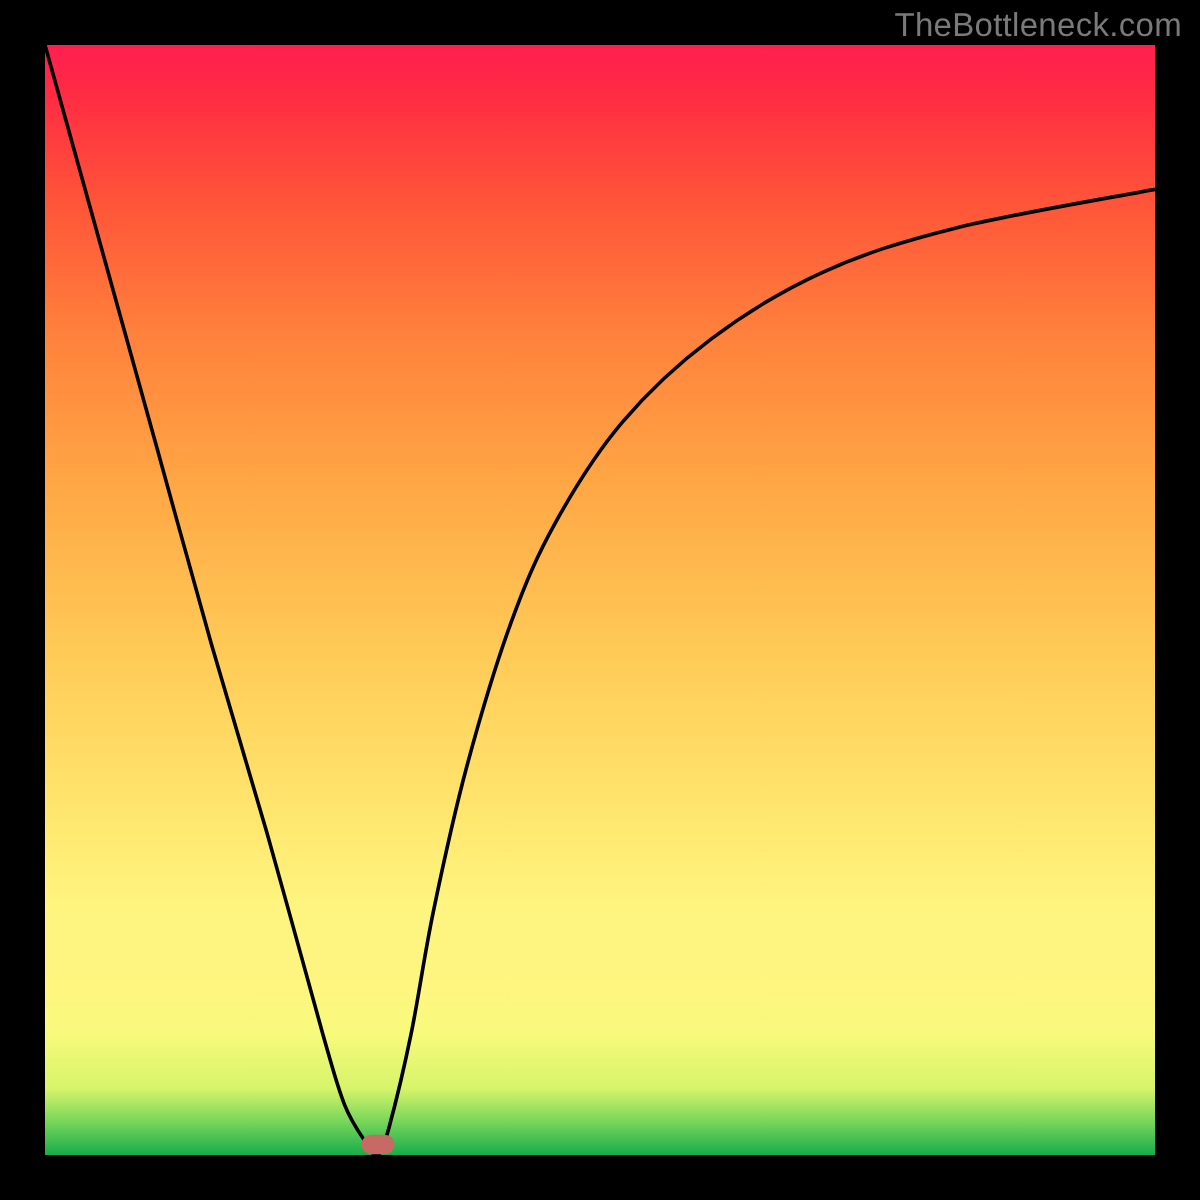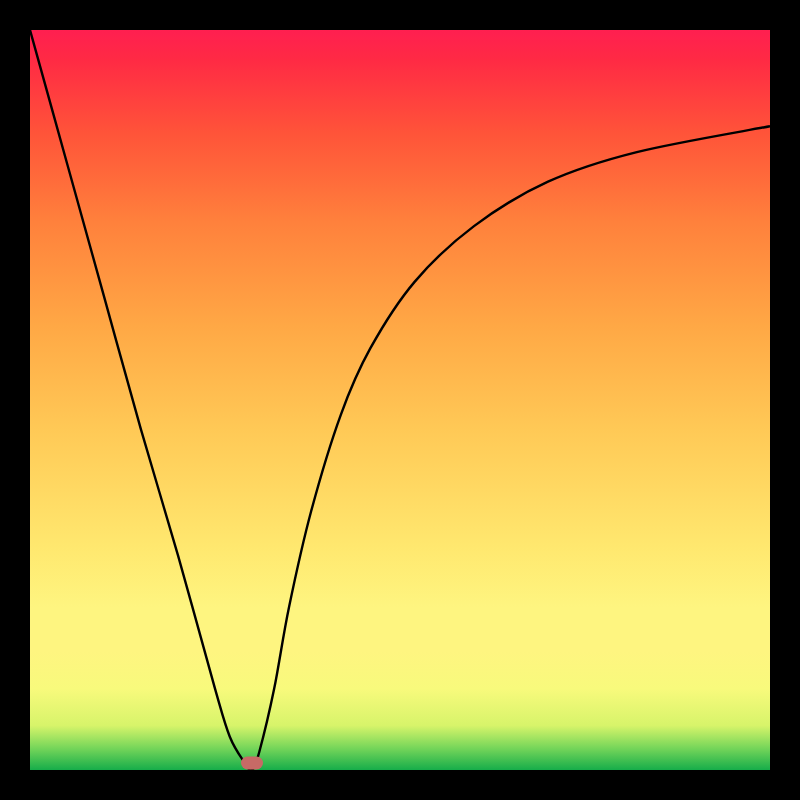--- a/index.html
+++ b/index.html
@@ -60,20 +60,21 @@
     height: 13px;
     border-radius: 7px;
     background: #c76a66;
     transform: translate(-50%, -50%);
   }
 </style>
 </head>
 <body>
 
 <div class="frame">
+  <div class="watermark">TheBottleneck.com</div>
 
   <div class="plot">
     <svg class="curve" viewBox="0 0 740 740" preserveAspectRatio="none">
       <path id="curve-path" fill="none" stroke="#000" stroke-width="2.4" stroke-linejoin="round" d="M 0 0 C 6.166666666666667 22.200000000000006, 24.666666666666664 88.80000000000004, 37 133.20000000000005 C 49.333333333333336 177.60000000000005, 61.666666666666664 222, 74 266.4 C 86.33333333333333 310.79999999999995, 98.66666666666667 356.4333333333333, 111 399.59999999999997 C 123.33333333333333 442.76666666666665, 135.66666666666666 482.2333333333333, 148 525.4 C 160.33333333333334 568.5666666666666, 176.36666666666667 628.3833333333333, 185 658.6 C 193.63333333333333 688.8166666666667, 194.86666666666667 694.3666666666667, 199.8 706.7 C 204.73333333333335 719.0333333333334, 210.9 727.0500000000001, 214.6 732.6 C 218.29999999999998 738.15, 219.53333333333333 741.85, 222 740 C 224.46666666666667 738.15, 225.7 735.0666666666666, 229.4 721.5 C 233.10000000000002 707.9333333333334, 239.26666666666668 682.65, 244.20000000000002 658.6 C 249.13333333333335 634.5500000000001, 252.83333333333334 606.8000000000001, 259 577.2 C 265.1666666666667 547.6, 272.56666666666666 513.0666666666667, 281.2 481 C 289.8333333333333 448.93333333333334, 300.93333333333334 411.93333333333334, 310.8 384.8 C 320.6666666666667 357.6666666666667, 328.0666666666667 340.40000000000003, 340.40000000000003 318.20000000000005 C 352.73333333333335 296.00000000000006, 367.53333333333336 271.95, 384.8 251.59999999999997 C 402.06666666666666 231.24999999999997, 421.8 212.75000000000003, 444 196.10000000000002 C 466.2 179.45000000000002, 490.8666666666667 164.03333333333327, 518 151.69999999999993 C 545.1333333333333 139.3666666666666, 569.8 131.35, 606.8 122.10000000000002 C 643.8 112.85000000000004, 717.8 100.51666666666671, 740 96.20000000000005"></path>
     </svg>
     <div id="marker" class="marker" style="left: 222px; top: 733.34px;"></div>
   </div>
 </div>
 
 </body></html>

